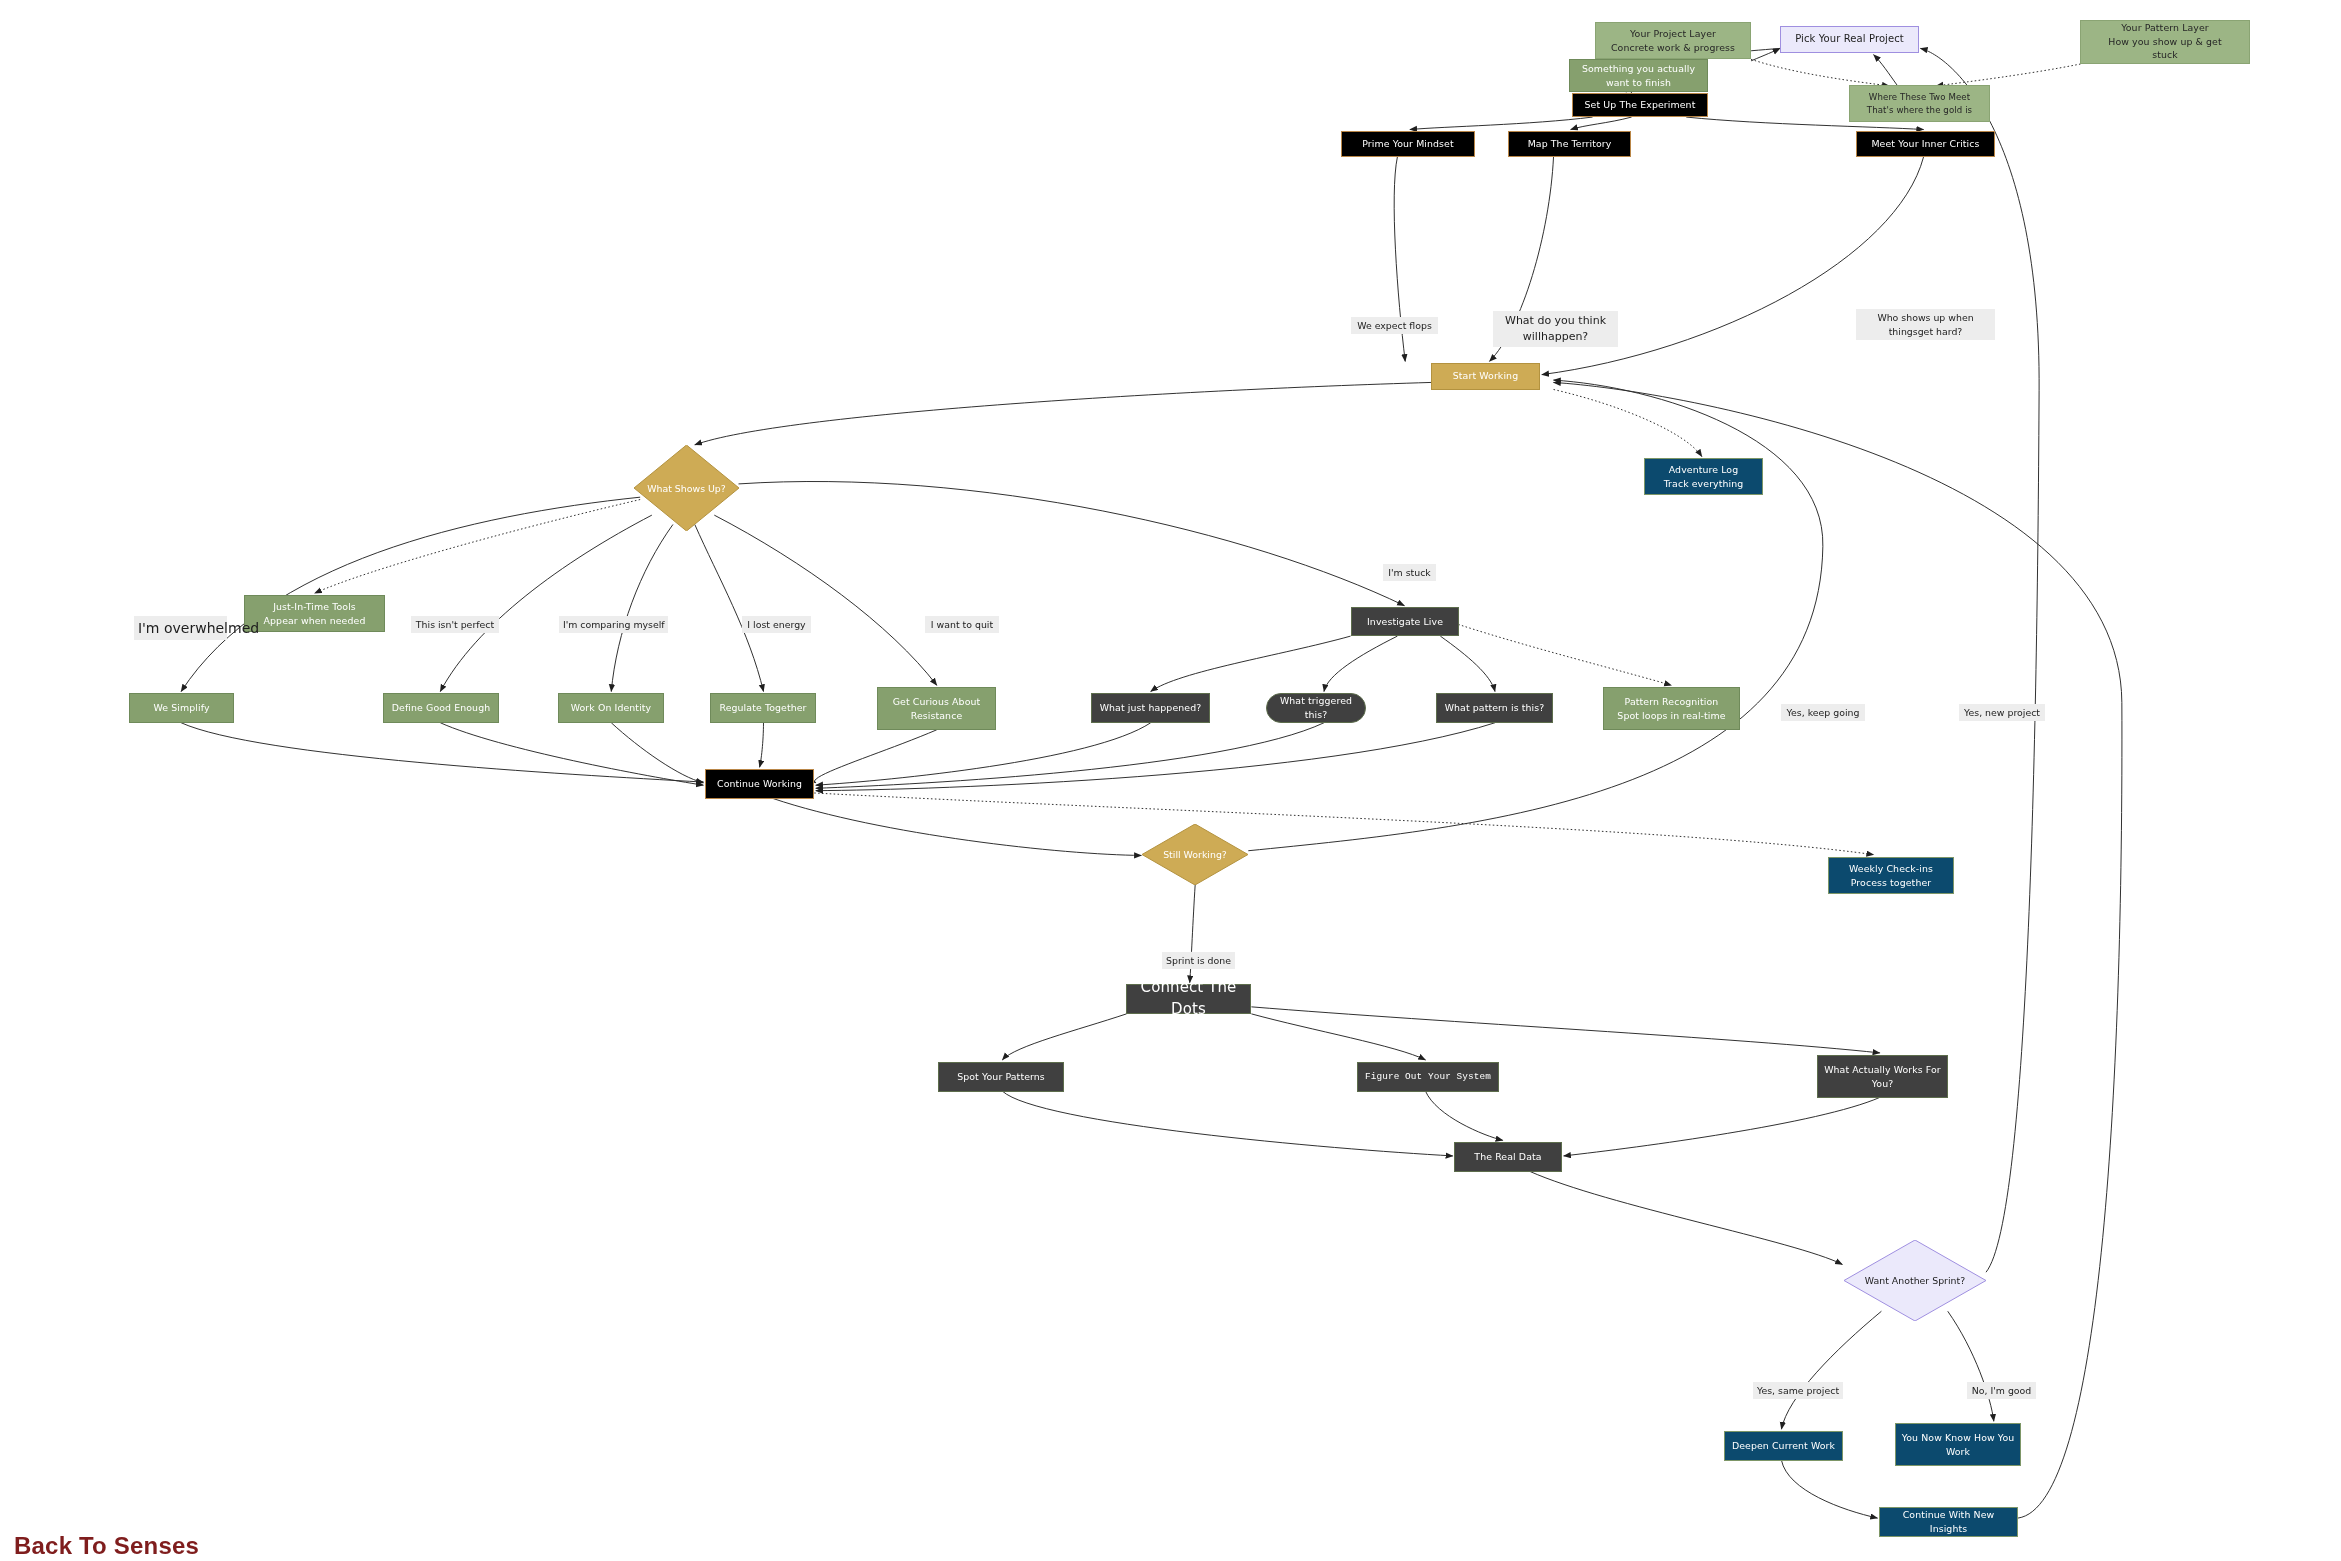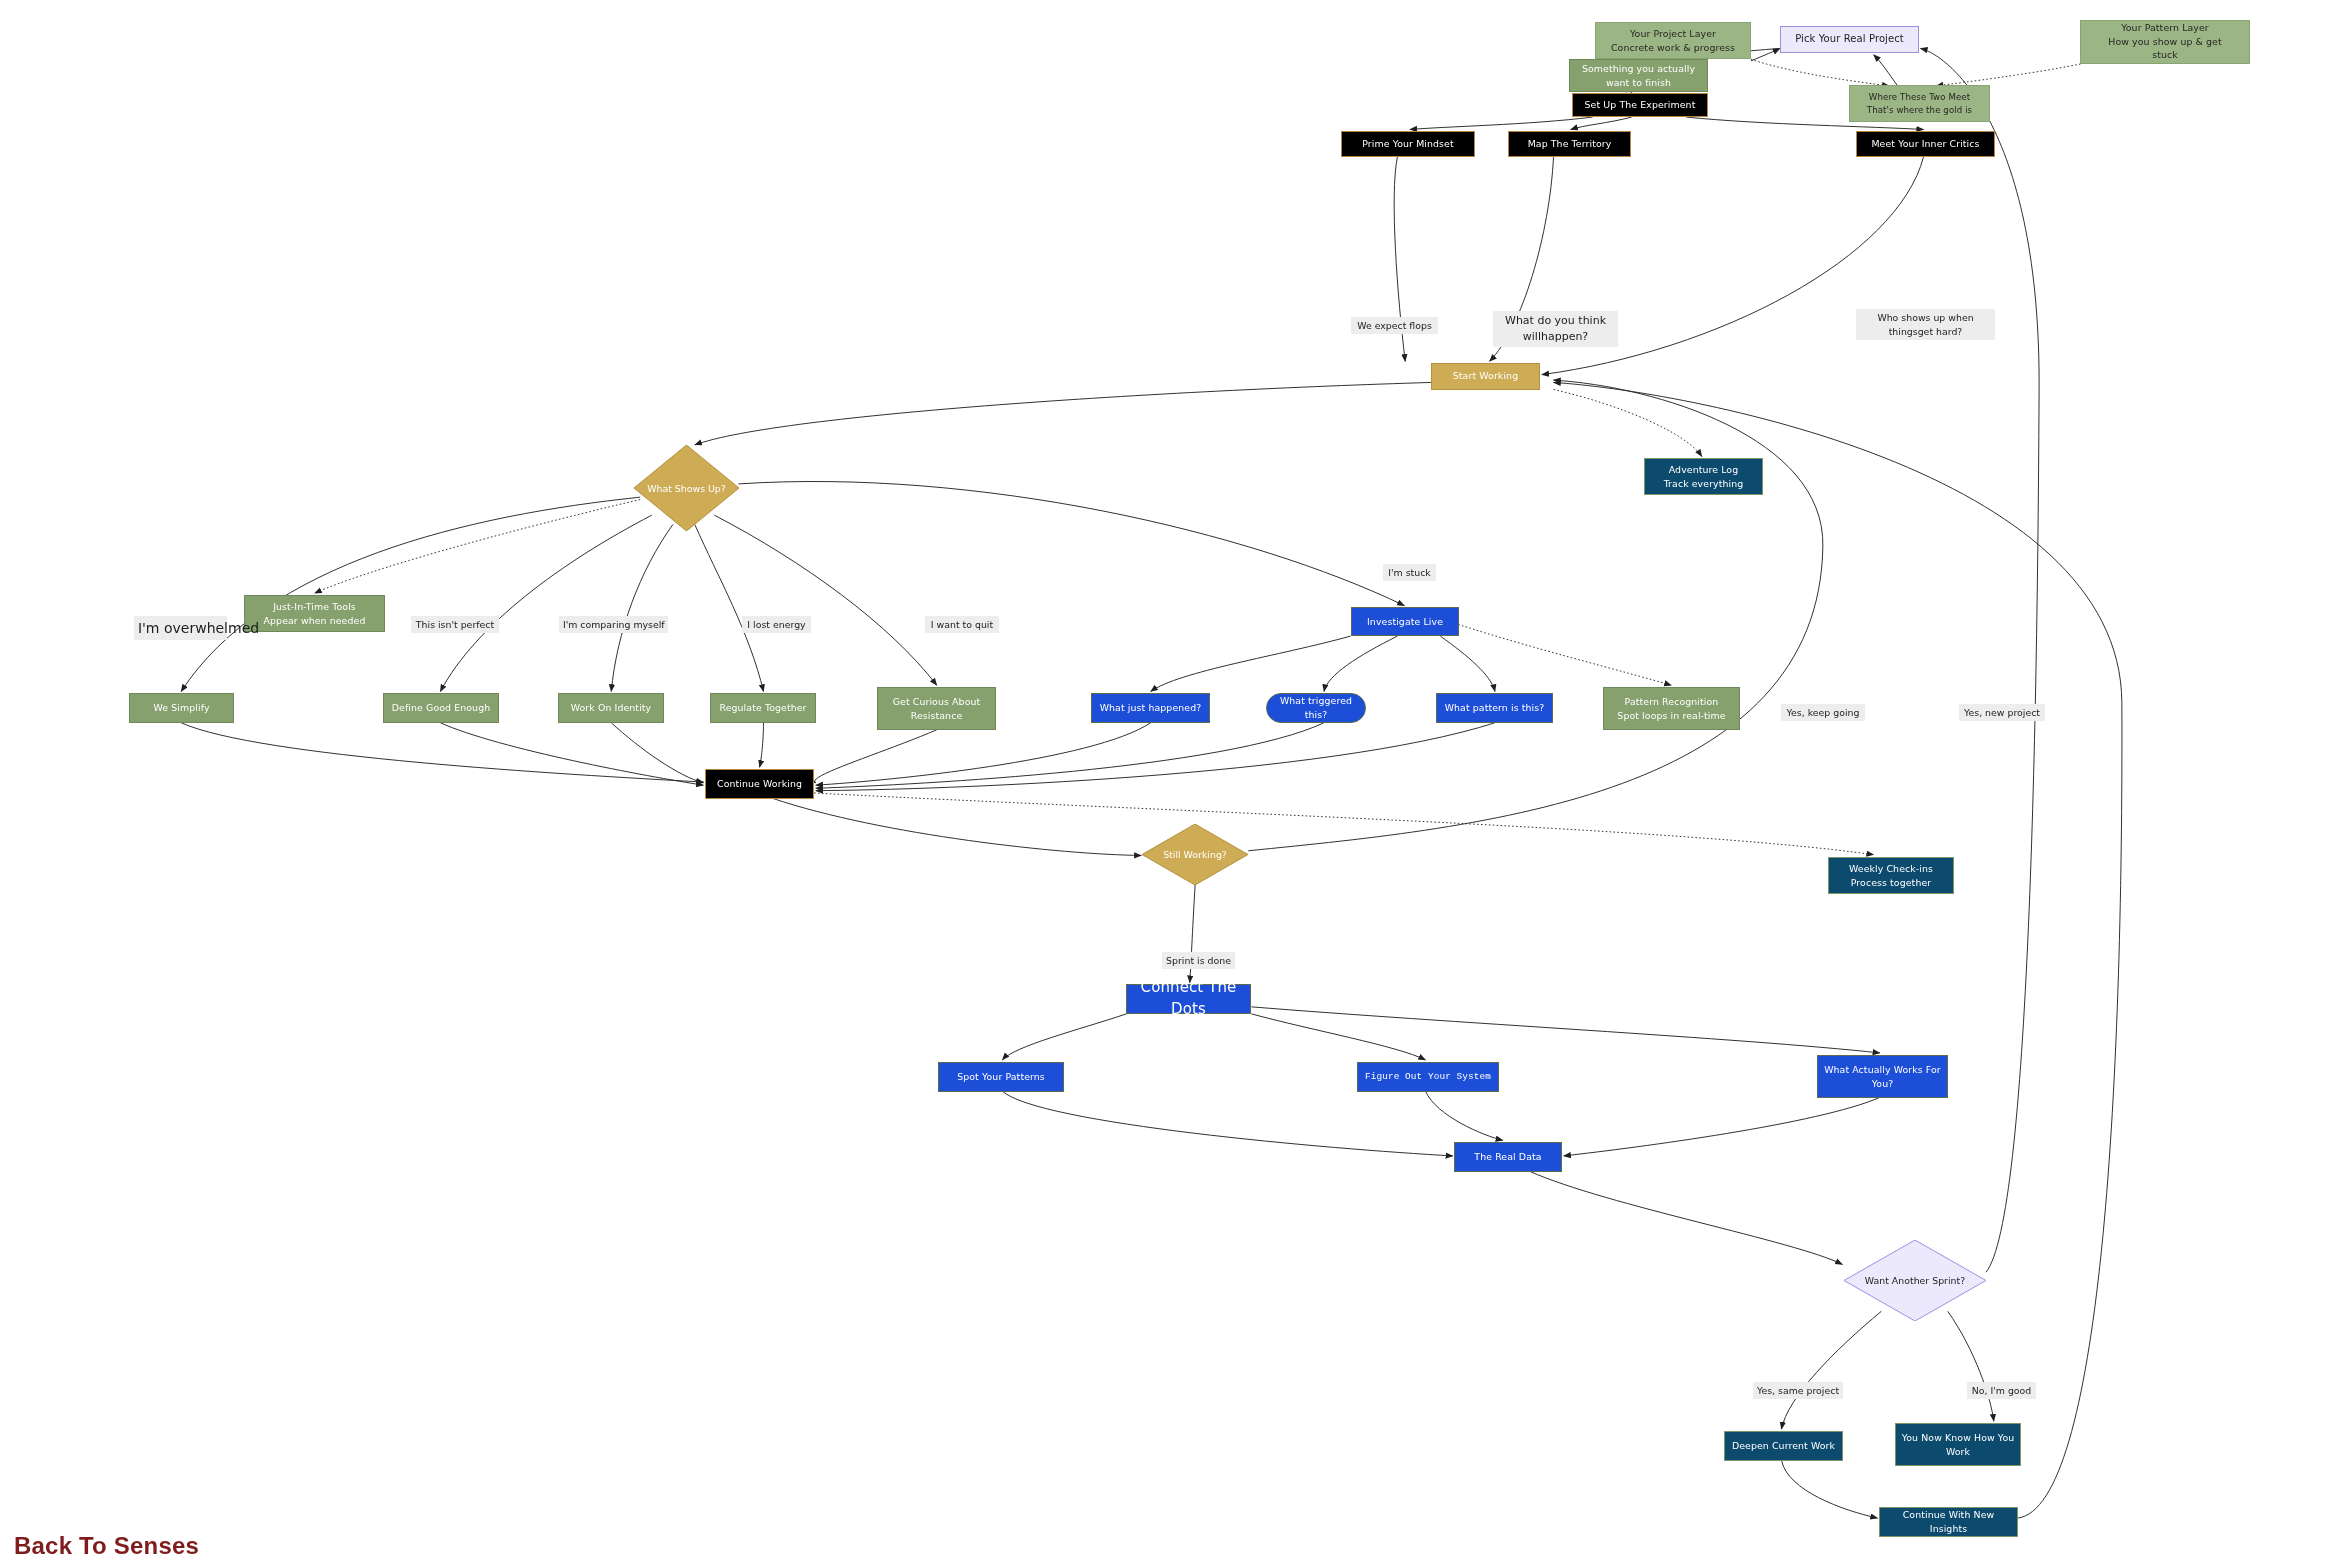--- a/index.html
+++ b/index.html
@@ -16,21 +16,21 @@
     line-height:1.45;letter-spacing:0.1px;
     padding:3.1px 4.7px;
   }
   .node span{display:block;width:100%;}
 
   
   .n-green{         
     background:#86a06e;border:0.8px solid #6f8a5a;color:#ffffff;
   }
   .n-green-dark{    
-    background:#1d4ed8;border:0.8px solid #5d6d4c;color:#ffffff;
+    background:#404040;border:0.8px solid #5d6d4c;color:#ffffff;
   }
   .n-green-note{    
     background:#9cb585;border:0.8px solid #8aa473;color:#262626;
   }
   .n-green-note-w{  
     background:#0c4a6e;border:0.8px solid #7d9667;color:#ffffff;
   }
   .n-orange{
     background:#000000;border:0.8px solid #b98647;color:#ffffff;
   }

